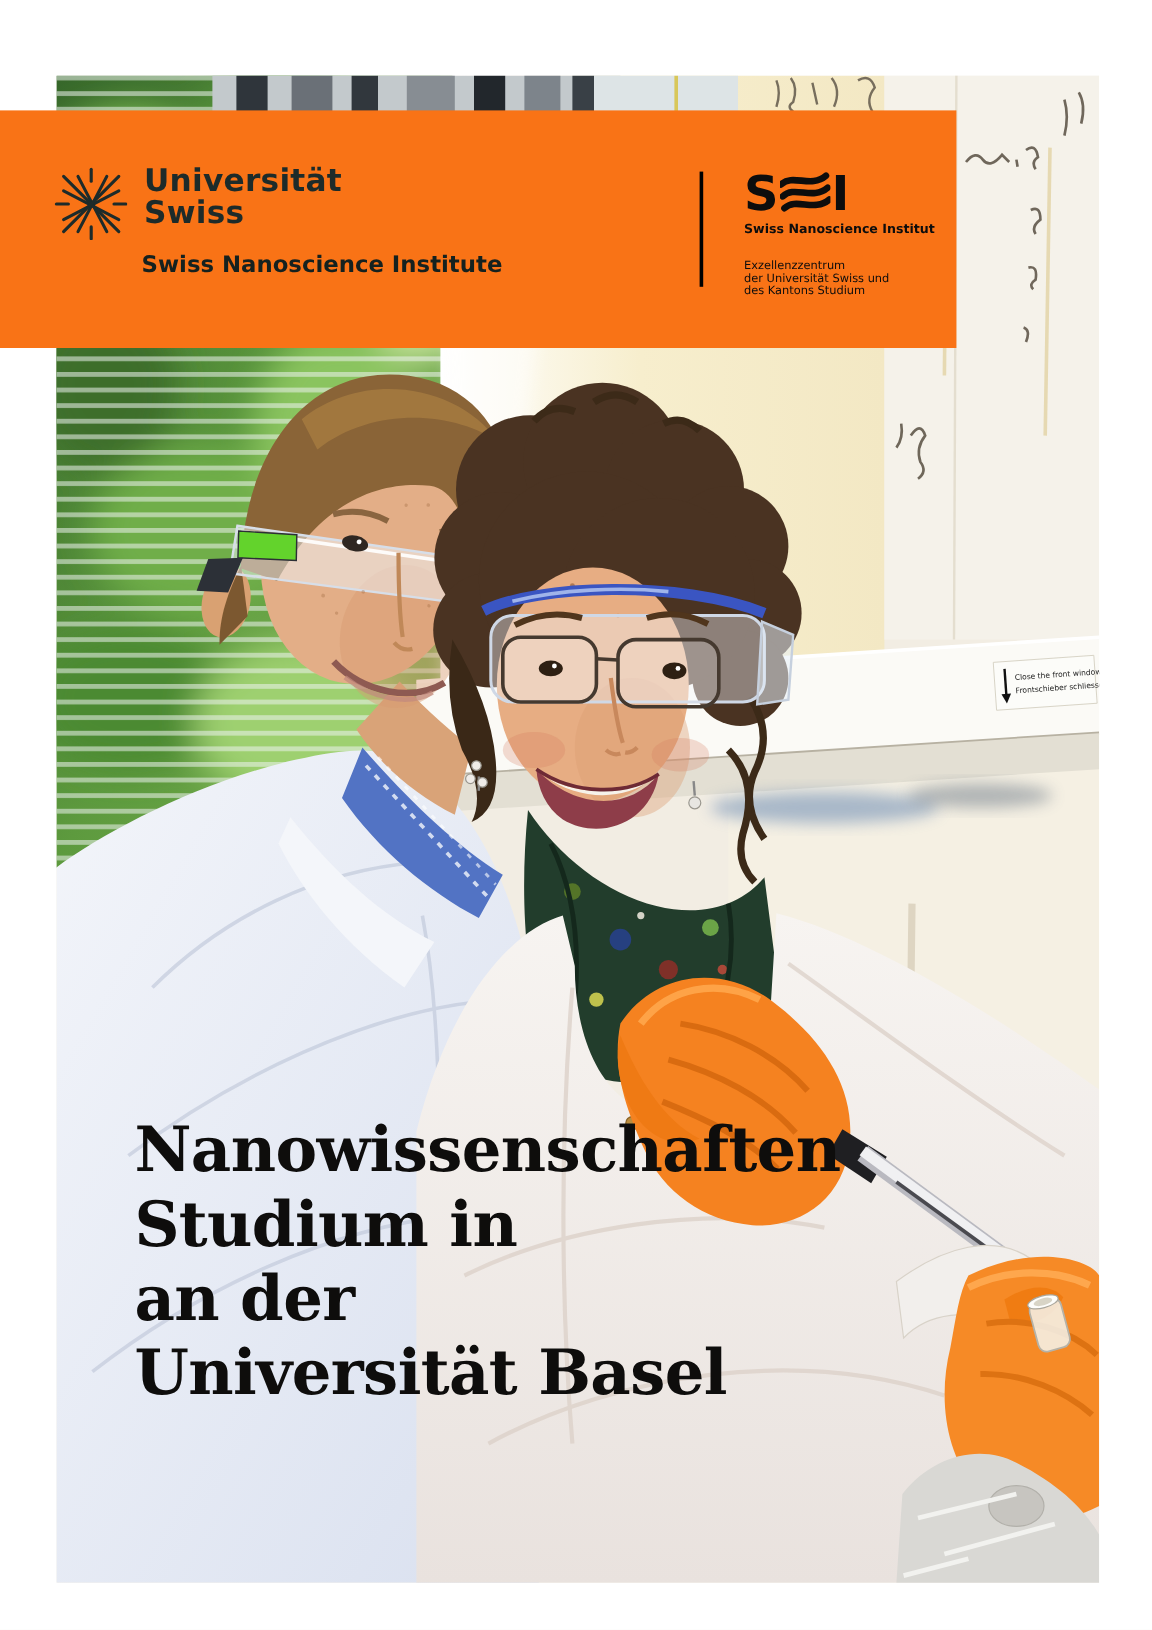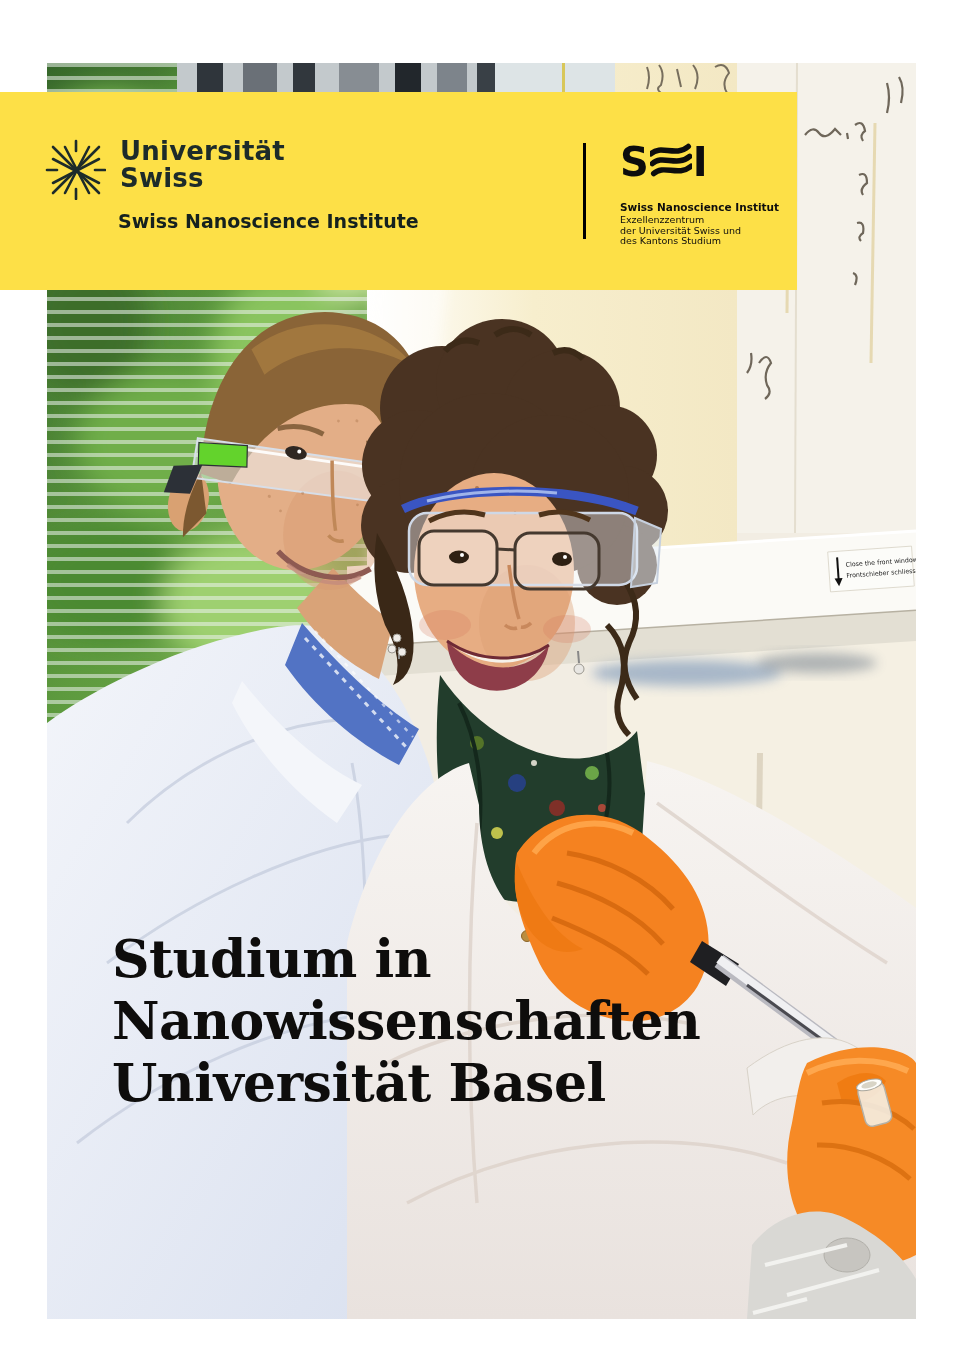--- a/index.html
+++ b/index.html
@@ -1,29 +1,29 @@
 <!DOCTYPE html>
 <html><head>
 <meta charset="utf-8">
 <style>
   html,body{margin:0;padding:0;background:#ffffff;}
   .page{position:relative;width:960px;height:1358px;background:#ffffff;overflow:hidden;
         font-family:"DejaVu Sans","Liberation Sans",sans-serif;}
   .photo{position:absolute;left:47px;top:63px;width:869px;height:1256px;}
   .photo svg{display:block;width:869px;height:1256px;}
-  .band{position:absolute;left:0;top:92px;width:797px;height:198px;background:#fde047;}
+  .band{position:absolute;left:0;top:92px;width:797px;height:198px;background:#f97316;}
   .unibas{position:absolute;left:44px;top:46px;display:flex;align-items:flex-start;}
   .unibas-text{margin-left:14px;color:#1d2b2a;font-weight:bold;font-size:26px;line-height:27px;letter-spacing:.2px;}
   .unibas-sub{position:absolute;left:118px;top:118px;color:#15211f;font-weight:bold;font-size:19px;}
   .sni{position:absolute;left:583px;top:51px;border-left:3px solid #000;height:96px;padding-left:34px;color:#0d0d0d;}
   .sni-acronym{display:flex;align-items:center;height:38px;}
   .sni-acronym span{font-size:40px;font-weight:bold;line-height:36px;color:#0d0d0d;}
   .sni-waves{margin:0 1px 4px 1px;}
-  .sni-name{font-size:10.5px;font-weight:bold;margin-top:20px;white-space:nowrap;}
-  .sni-desc{font-size:9.5px;line-height:10.5px;margin-top:2px;white-space:nowrap;}
+  .sni-name{font-size:10.5px;font-weight:bold;margin-top:4px;white-space:nowrap;}
+  .sni-desc{font-size:9.5px;line-height:10.5px;margin-top:20px;white-space:nowrap;}
   .title{position:absolute;left:112px;top:928px;color:#0e0d0c;
          font-family:"DejaVu Serif","Liberation Serif",serif;font-weight:bold;
          font-size:52px;line-height:62px;letter-spacing:-.5px;}
   .title div{white-space:nowrap;}
 </style>
 </head>
 <body>
 
 <div class="page">
 
@@ -346,18 +346,19 @@
       <div class="sni-name">Swiss Nanoscience Institut</div>
       <div class="sni-desc">
         <div>Exzellenzzentrum</div>
         <div>der Universität Swiss und</div>
         <div>des Kantons Studium</div>
       </div>
     </div>
   </div>
 
   <div class="title">
+    <div>Nanowissenschaften</div>
     <div>Studium in</div>
-    <div>Nanowissenschaften</div>
+    <div>an der</div>
     <div>Universität Basel</div>
   </div>
 
 </div>
 
 </body></html>

